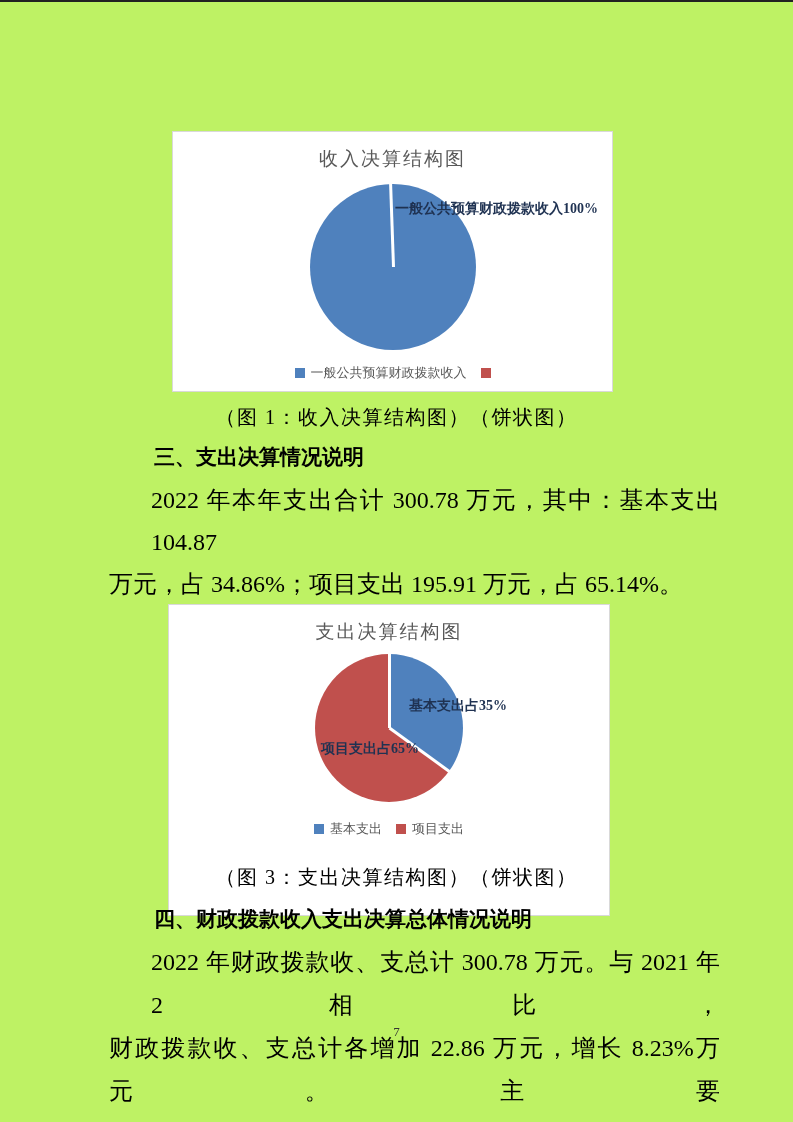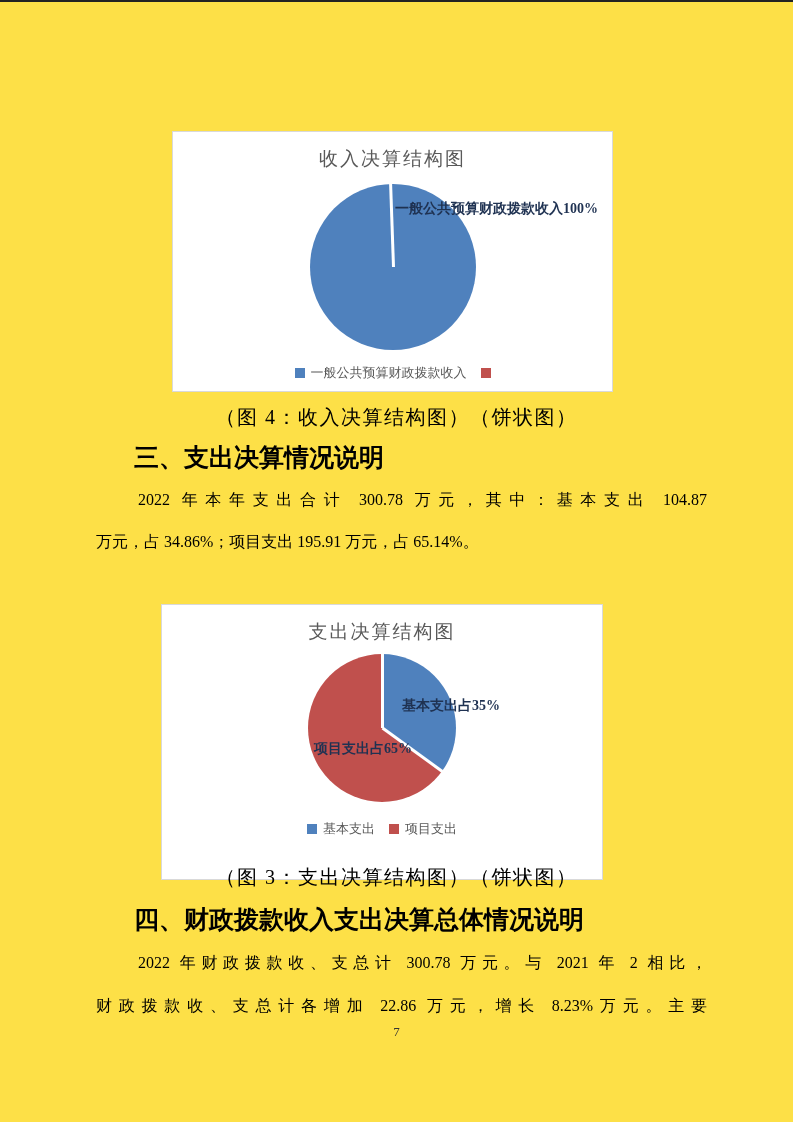--- a/index.html
+++ b/index.html
@@ -1,35 +1,35 @@
 <!DOCTYPE html>
 <html><head>
 <meta charset="utf-8">
 <style>
   html,body{margin:0;padding:0;background:#fff;}
   .page{
     position:relative;
     width:793px;height:1122px;
-    background:#fde047;
+    background:#bef264;
     overflow:hidden;
     font-family:"Liberation Serif","DejaVu Serif",serif;
     color:#000;
   }
   .top-edge{
     position:absolute;left:0;top:0;width:793px;height:2px;
     background:#222;
   }
   
   .chart-box{
     position:absolute;background:#fff;
     border:1px solid #d9d9d9;
     box-sizing:border-box;
   }
   .chart-box.income{left:172px;top:131px;width:441px;height:261px;}
-  .chart-box.expense{left:161px;top:604px;width:442px;height:276px;}
+  .chart-box.expense{left:168px;top:604px;width:442px;height:312px;}
   .chart-title{
     position:absolute;left:0;top:12px;width:100%;
     text-align:center;
     font-size:19px;line-height:30px;
     letter-spacing:2px;
     color:#595959;
   }
   .pie{
     position:absolute;border-radius:50%;
   }
@@ -62,30 +62,30 @@
   .legend .gap-m{width:14px;flex:none;}
   
   .caption{
     position:absolute;left:0;width:100%;
     text-align:center;
     font-size:20px;line-height:30px;letter-spacing:1.5px;
   }
   .caption.fig2{top:402px;}
   .caption.fig3{top:862px;}
   .heading{
-    position:absolute;left:134px;
+    position:absolute;left:154px;
     font-family:"Liberation Sans","DejaVu Sans",sans-serif;
-    font-weight:bold;font-size:25px;line-height:28px;
+    font-weight:bold;font-size:21px;line-height:28px;
     white-space:nowrap;
   }
   .heading.h3{top:443px;}
   .heading.h4{top:905px;}
   .para{
-    position:absolute;left:96px;width:611px;
-    font-size:16px;
+    position:absolute;left:109px;width:611px;
+    font-size:24px;
   }
   .para.p1{top:479px;line-height:42px;}
   .para.p2{top:941px;line-height:43px;}
   .line{display:block;}
   .line.indent{padding-left:42px;}
   .line.stretch{text-align:justify;text-align-last:justify;}
   .note{
     position:absolute;left:100px;top:562px;width:575px;
     padding-left:25px;
     font-weight:bold;font-size:20px;line-height:30px;
@@ -111,21 +111,21 @@
     <div class="pie-label l1">一般公共预算财政拨款收入100%</div>
     <div class="legend">
       <span class="sq" style="background: rgb(79, 129, 189);"></span>
       <span class="gap-s"></span>
       <span>一般公共预算财政拨款收入</span>
       <span class="gap-m"></span>
       <span class="sq" style="background: rgb(192, 80, 77);"></span>
     </div>
   </section>
 
-  <div class="caption fig2">（图 4：收入决算结构图）（饼状图）</div>
+  <div class="caption fig2">（图 1：收入决算结构图）（饼状图）</div>
 
   <div class="heading h3">三、支出决算情况说明</div>
 
   <div class="para p1">
     <span class="line indent stretch">2022 年本年支出合计 300.78 万元，其中：基本支出 104.87</span>
     <span class="line">万元，占 34.86%；项目支出 195.91 万元，占 65.14%。</span>
   </div>
 
 
   <section class="chart-box expense">

